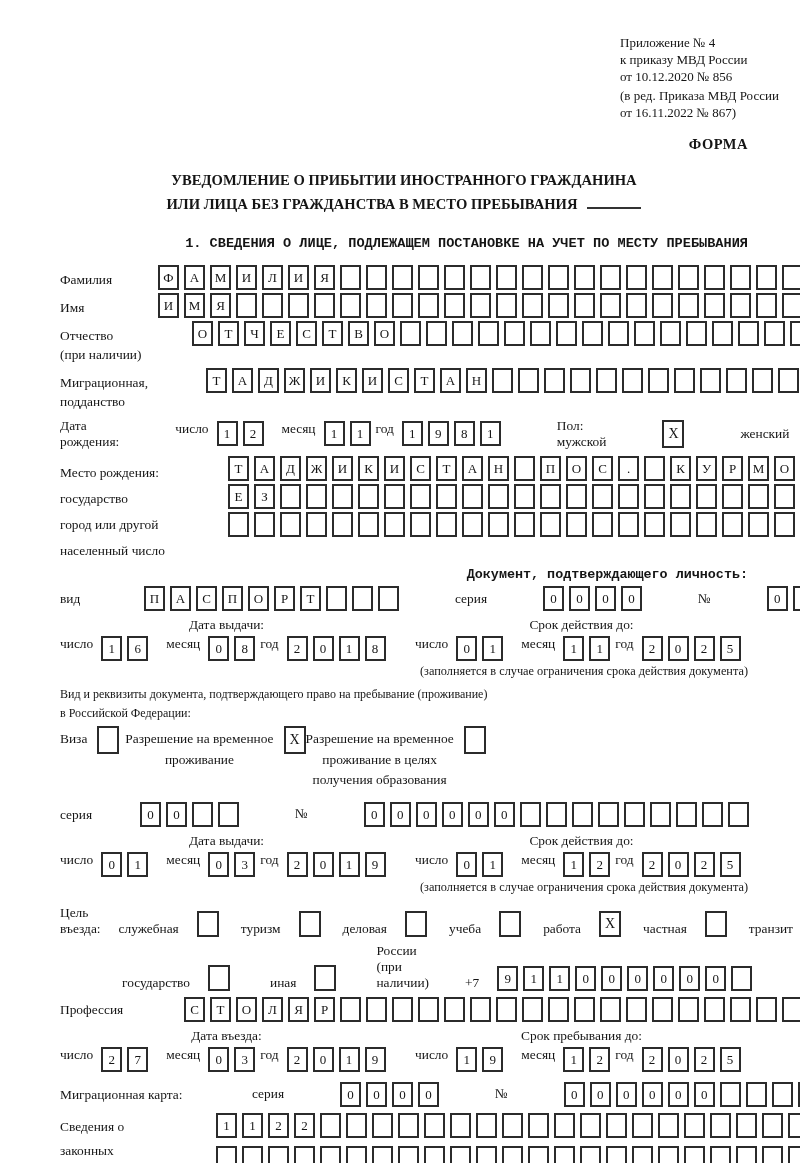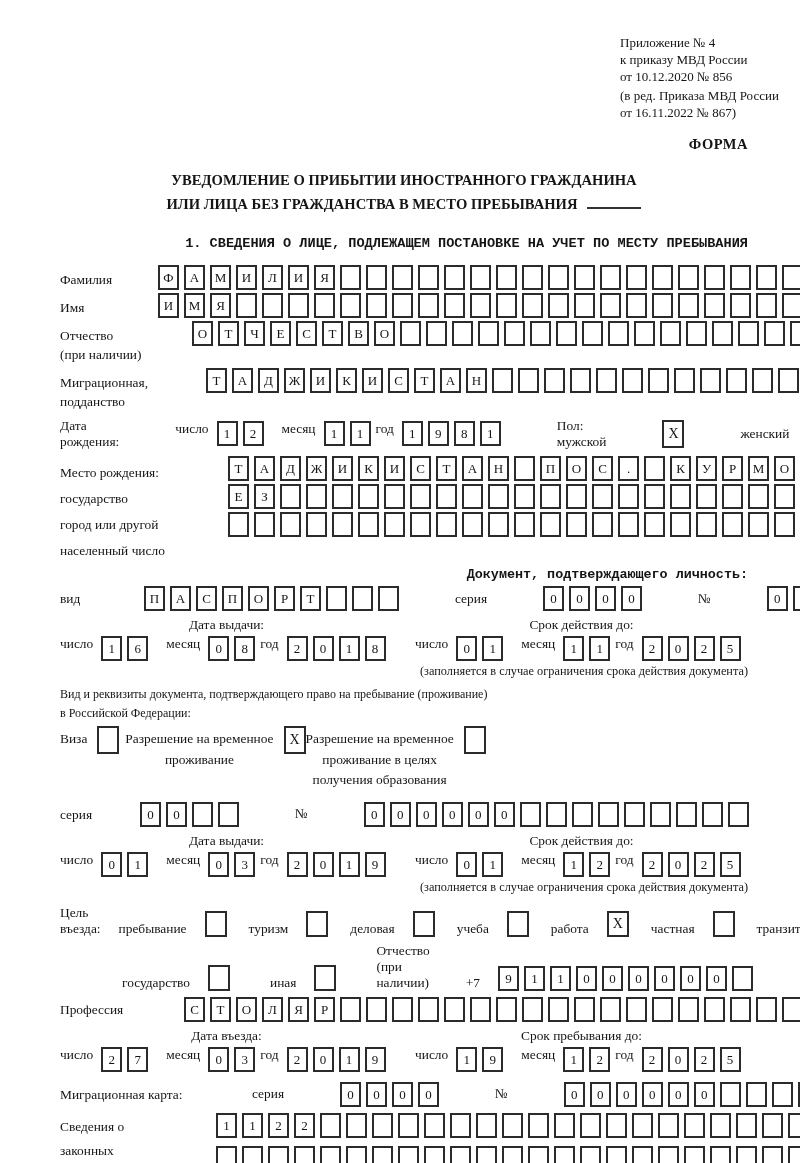--- a/index.html
+++ b/index.html
@@ -528,21 +528,21 @@
             <div class="cell">2</div>
             <div class="cell">5</div>
           </span>
       </div>
       <div class="note">(заполняется в случае ограничения срока действия документа)</div>
     </div>
   </div>
 
   <div class="purpose-line mt10">
     <span>Цель въезда:</span>
-    <span>пребывание</span>
+    <span>служебная</span>
     <span class="cb cb-sm"></span>
     <span>туризм</span>
     <span class="cb cb-sm"></span>
     <span>деловая</span>
     <span class="cb cb-sm"></span>
     <span>учеба</span>
     <span class="cb cb-sm"></span>
     <span>работа</span>
     <span class="cb cb-sm">X</span>
     <span>частная</span>
@@ -551,21 +551,21 @@
     <span class="cb cb-sm"></span>
   </div>
 
   <div class="purpose-line indent60">
     <span>государство</span>
     <span class="cb cb-sm"></span>
     <span class="gap8"></span>
     <span>иная</span>
     <span class="cb cb-sm"></span>
     <span class="gap14"></span>
-    <span>Отчество (при наличии)</span>
+    <span>России (при наличии)</span>
     <span class="gap14"></span>
     <span>+7</span>
     <span class="cells">
         <div class="cell">9</div>
         <div class="cell">1</div>
         <div class="cell">1</div>
         <div class="cell">0</div>
         <div class="cell">0</div>
         <div class="cell">0</div>
         <div class="cell">0</div>

